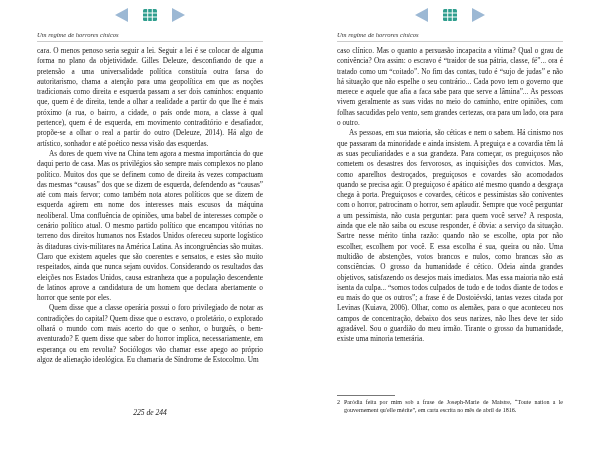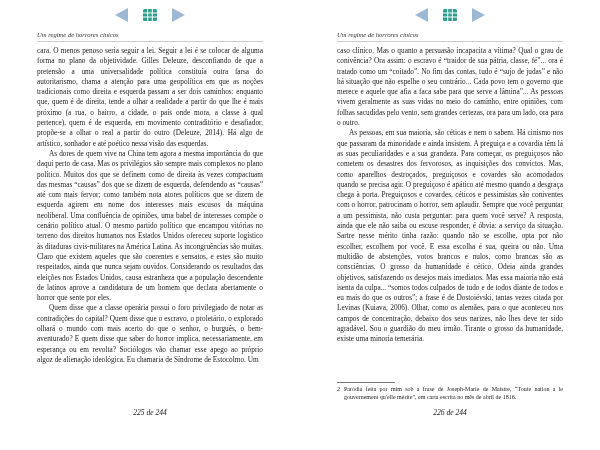--- a/index.html
+++ b/index.html
@@ -110,17 +110,16 @@
       <p class="indent">As pessoas, em sua maioria, são céticas e nem o sabem. Há cinismo nos que passaram da minoridade e ainda insistem. A preguiça e a covardia têm lá as suas peculiaridades e a sua grandeza. Para começar, os preguiçosos não cometem os desastres dos fervorosos, as inquisições dos convictos. Mas, como aparelhos destroçados, preguiçosos e covardes são acomodados quando se precisa agir. O preguiçoso é apático até mesmo quando a desgraça chega à porta. Preguiçosos e covardes, céticos e pessimistas são coniventes com o horror, patrocinam o horror, sem aplaudir. Sempre que você perguntar a um pessimista, não custa perguntar: para quem você serve? A resposta, ainda que ele não saiba ou escuse responder, é óbvia: a serviço da situação. Sartre nesse mérito tinha razão: quando não se escolhe, opta por não escolher, escolhem por você. E essa escolha é sua, queira ou não. Uma multidão de abstenções, votos brancos e nulos, como brancas são as consciências. O grosso da humanidade é cético. Odeia ainda grandes objetivos, satisfazendo os desejos mais imediatos. Mas essa maioria não está isenta da culpa... “somos todos culpados de tudo e de todos diante de todos e eu mais do que os outros”; a frase é de Dostoiévski, tantas vezes citada por Levinas (Kuiava, 2006). Olhar, como os alemães, para o que aconteceu nos campos de concentração, debaixo dos seus narizes, não lhes deve ter sido agradável. Sou o guardião do meu irmão. Tirante o grosso da humanidade, existe uma minoria temerária.</p>
     </div>
     <div class="page-footer">
       <div class="footnote-block">
         <div class="footnote-rule"></div>
         <div class="footnote">
           <span class="fn-num">2</span>
           <span>Paródia feita por mim sob a frase de Joseph-Marie de Maistre, “Toute nation a le gouvernement qu'elle mérite”, em carta escrita no mês de abril de 1816.</span>
         </div>
       </div>
-      <div class="page-number">226 de 244</div>
     </div>
   </div>
 
 </div>
 
 </body></html>

